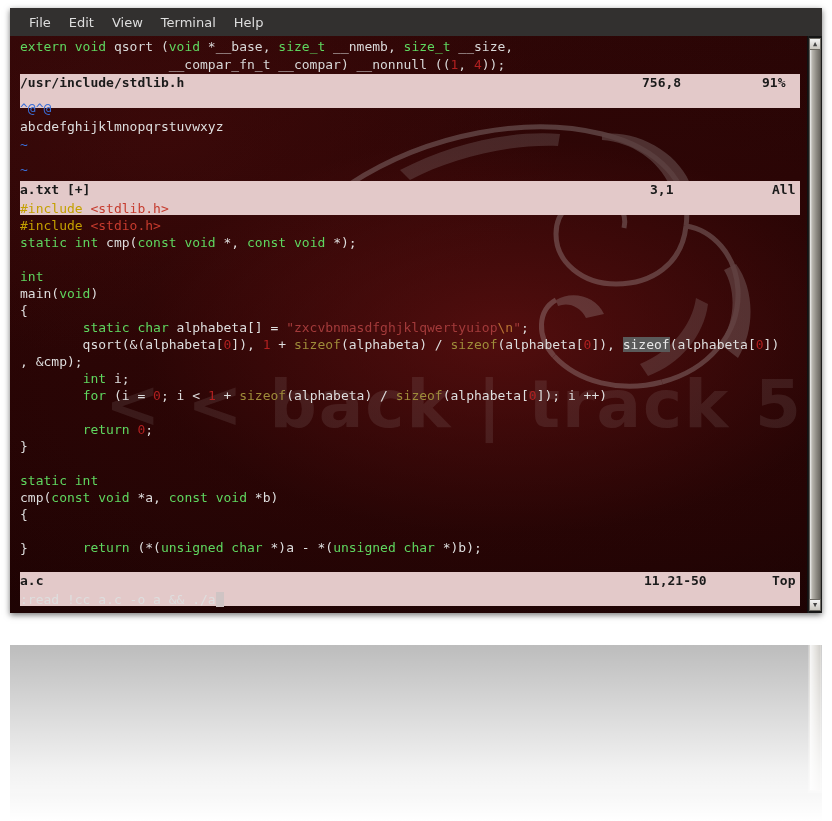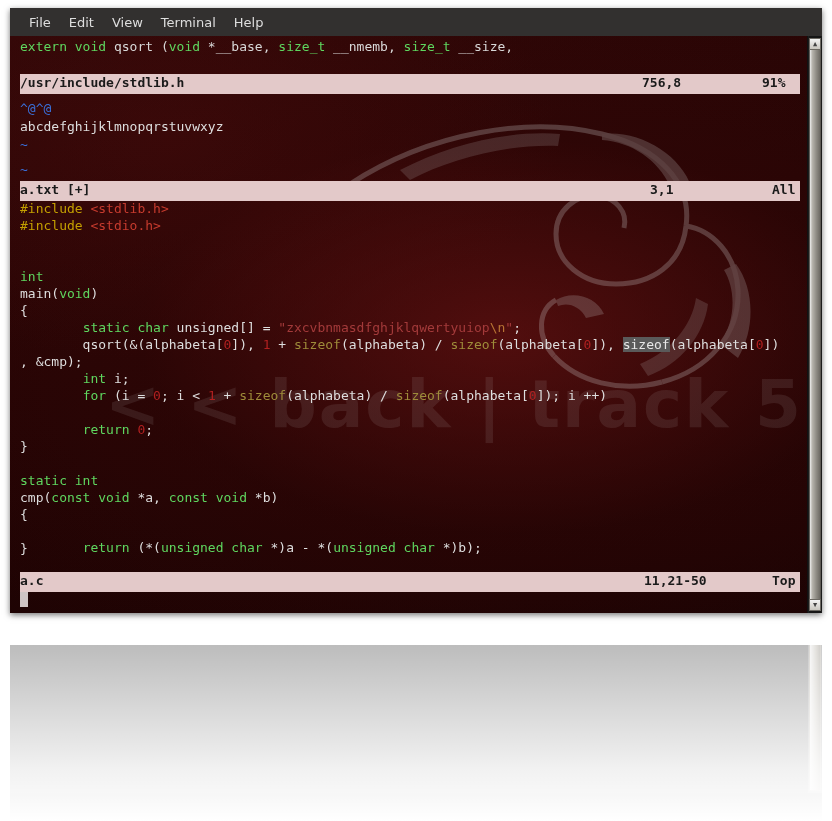--- a/index.html
+++ b/index.html
@@ -55,21 +55,21 @@
     white-space:nowrap;
   }
 
   
   #textlayer{position:absolute;inset:0;}
   .line{
     position:absolute;left:10px;height:18px;line-height:18px;
     font-size:13px;white-space:pre;letter-spacing:0px;
   }
   .statusline{
-    position:absolute;left:10px;width:780px;height:20px;line-height:18px;
+    position:absolute;left:10px;width:780px;height:34px;line-height:18px;
     background:#e3c9c9;color:#1a1a1a;font-size:13px;white-space:pre;
     font-weight:bold;
   }
   .statusline .right{position:absolute;}
   
   .c-def    {color:#d8d8d8;text-align:center;}
   .c-type   {color:#5fd75f;}
   .c-kw     {color:#5fd75f;}
   .c-pre    {color:#c4a000;}
   .c-inc    {color:#c63b2e;}
@@ -168,51 +168,53 @@
       </g>
     </svg>
 
     <div id="btlogo">
       <div class="txt">&lt; &lt; back | track  5</div>
     </div>
 
     <div id="textlayer">
 
       <div class="line" style="top:2px"><span class="c-kw">extern</span> <span class="c-type">void</span> <span class="c-def">qsort (</span><span class="c-type">void</span><span class="c-def"> *__base, </span><span class="c-type">size_t</span><span class="c-def"> __nmemb, </span><span class="c-type">size_t</span><span class="c-def"> __size,</span></div>
+      <div class="line" style="top:20px"><span class="c-def">                   __compar_fn_t __compar) __nonnull ((</span><span class="c-num">1</span><span class="c-def">, </span><span class="c-num">4</span><span class="c-def">));</span></div>
 
       <div class="statusline" style="top:38px"><span>/usr/include/stdlib.h</span><span class="right" style="left:622px">756,8</span><span class="right" style="left:742px">91%</span></div>
 
       <div class="line" style="top:64px"><span class="c-blue">^@^@</span></div>
       <div class="line" style="top:82px"><span class="c-white">abcdefghijklmnopqrstuvwxyz</span></div>
       <div class="line" style="top:100px"><span class="c-blue">~</span></div>
       <div class="line" style="top:125px"><span class="c-blue">~</span></div>
 
       <div class="statusline" style="top:145px"><span>a.txt [+]</span><span class="right" style="left:630px">3,1</span><span class="right" style="left:752px">All</span></div>
 
       <div class="line" style="top:164px"><span class="c-pre">#include </span><span class="c-inc">&lt;stdlib.h&gt;</span></div>
       <div class="line" style="top:181px"><span class="c-pre">#include </span><span class="c-inc">&lt;stdio.h&gt;</span></div>
+      <div class="line" style="top:198px"><span class="c-kw">static</span> <span class="c-type">int</span> <span class="c-white">cmp(</span><span class="c-type">const</span> <span class="c-type">void</span> <span class="c-white">*, </span><span class="c-type">const</span> <span class="c-type">void</span> <span class="c-white">*);</span></div>
       <div class="line" style="top:232px"><span class="c-type">int</span></div>
       <div class="line" style="top:249px"><span class="c-white">main(</span><span class="c-type">void</span><span class="c-white">)</span></div>
       <div class="line" style="top:266px"><span class="c-white">{</span></div>
-      <div class="line" style="top:283px"><span class="c-white">        </span><span class="c-kw">static</span> <span class="c-type">char</span> <span class="c-white">unsigned[] = </span><span class="c-str">"zxcvbnmasdfghjklqwertyuiop</span><span class="c-special">\n</span><span class="c-str">"</span><span class="c-white">;</span></div>
+      <div class="line" style="top:283px"><span class="c-white">        </span><span class="c-kw">static</span> <span class="c-type">char</span> <span class="c-white">alphabeta[] = </span><span class="c-str">"zxcvbnmasdfghjklqwertyuiop</span><span class="c-special">\n</span><span class="c-str">"</span><span class="c-white">;</span></div>
       <div class="line" style="top:300px"><span class="c-white">        qsort(&amp;(alphabeta[</span><span class="c-num">0</span><span class="c-white">]), </span><span class="c-num">1</span><span class="c-white"> + </span><span class="c-olive">sizeof</span><span class="c-white">(alphabeta) / </span><span class="c-olive">sizeof</span><span class="c-white">(alphabeta[</span><span class="c-num">0</span><span class="c-white">]), </span><span class="hl">sizeof</span><span class="c-white">(alphabeta[</span><span class="c-num">0</span><span class="c-white">])</span></div>
       <div class="line" style="top:317px"><span class="c-white">, &amp;cmp);</span></div>
       <div class="line" style="top:334px"><span class="c-white">        </span><span class="c-type">int</span> <span class="c-white">i;</span></div>
       <div class="line" style="top:351px"><span class="c-white">        </span><span class="c-kw">for</span><span class="c-white"> (i = </span><span class="c-num">0</span><span class="c-white">; i &lt; </span><span class="c-num">1</span><span class="c-white"> + </span><span class="c-olive">sizeof</span><span class="c-white">(alphabeta) / </span><span class="c-olive">sizeof</span><span class="c-white">(alphabeta[</span><span class="c-num">0</span><span class="c-white">]); i ++)</span></div>
       <div class="line" style="top:385px"><span class="c-white">        </span><span class="c-kw">return</span> <span class="c-num">0</span><span class="c-white">;</span></div>
       <div class="line" style="top:402px"><span class="c-white">}</span></div>
       <div class="line" style="top:436px"><span class="c-kw">static</span> <span class="c-type">int</span></div>
       <div class="line" style="top:453px"><span class="c-white">cmp(</span><span class="c-type">const</span> <span class="c-type">void</span> <span class="c-white">*a, </span><span class="c-type">const</span> <span class="c-type">void</span> <span class="c-white">*b)</span></div>
       <div class="line" style="top:470px"><span class="c-white">{</span></div>
       <div class="line" style="top:503px"><span class="c-white">        </span><span class="c-kw">return</span><span class="c-white"> (*(</span><span class="c-type">unsigned</span> <span class="c-type">char</span> <span class="c-white">*)a - *(</span><span class="c-type">unsigned</span> <span class="c-type">char</span> <span class="c-white">*)b);</span></div>
       <div class="line" style="top:504px"><span class="c-white">}</span></div>
 
       <div class="statusline" style="top:536px"><span>a.c</span><span class="right" style="left:624px">11,21-50</span><span class="right" style="left:752px">Top</span></div>
 
-      <div class="line" style="top:555px"><span class="cursor">&nbsp;</span></div>
+      <div class="line" style="top:555px"><span class="c-white">:read !cc a.c -o a &amp;&amp; ./a</span><span class="cursor">&nbsp;</span></div>
 
     </div>
   </div>
 
   <div id="scroll">
     <div class="trough"></div>
     <div class="thumb"></div>
     <div class="arrow up">▲</div>
     <div class="arrow down">▼</div>
   </div>

